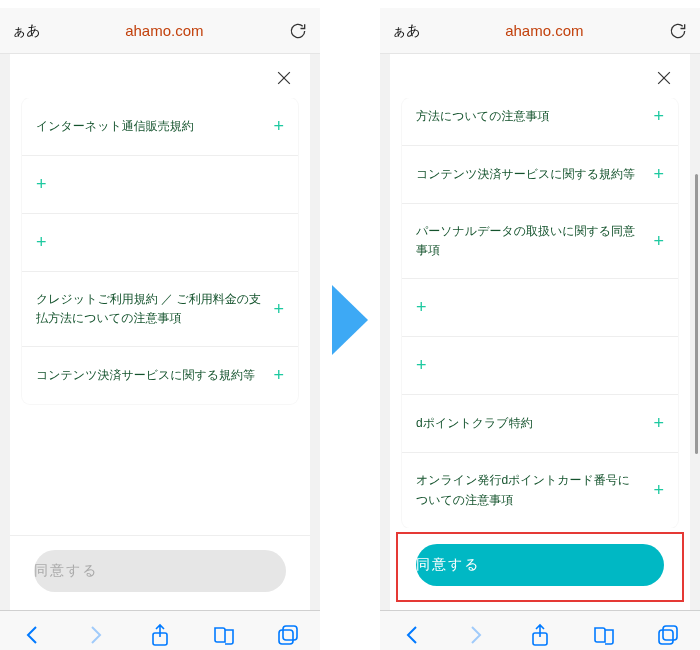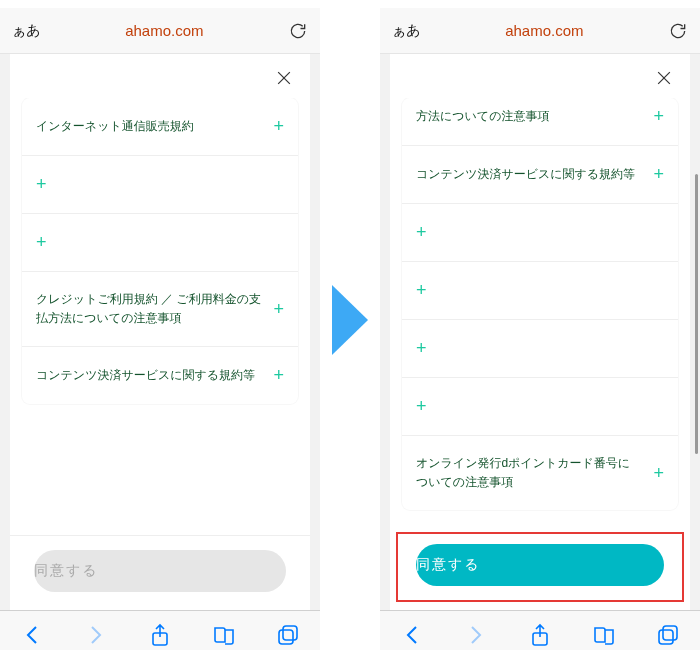--- a/index.html
+++ b/index.html
@@ -284,29 +284,31 @@
         <div class="card">
           <div class="row" style="padding-top:8px">
             <span class="row-label">方法についての注意事項</span>
             <span class="plus">+</span>
           </div>
           <div class="row">
             <span class="row-label">コンテンツ決済サービスに関する規約等</span>
             <span class="plus">+</span>
           </div>
           <div class="row">
-            <span class="plus">+</span>
-          </div>
-          <div class="row">
-            <span class="plus">+</span>
-          </div>
-          <div class="row">
-            <span class="plus">+</span>
-          </div>
-          <div class="row">
+            <span class="row-label">パーソナルデータの取扱いに関する同意事項</span>
+            <span class="plus">+</span>
+          </div>
+          <div class="row">
+            <span class="plus">+</span>
+          </div>
+          <div class="row">
+            <span class="plus">+</span>
+          </div>
+          <div class="row">
+            <span class="row-label">dポイントクラブ特約</span>
             <span class="plus">+</span>
           </div>
           <div class="row">
             <span class="row-label">オンライン発行dポイントカード番号についての注意事項</span>
             <span class="plus">+</span>
           </div>
         </div>
       </div>
 
       <div class="agree-highlight">

